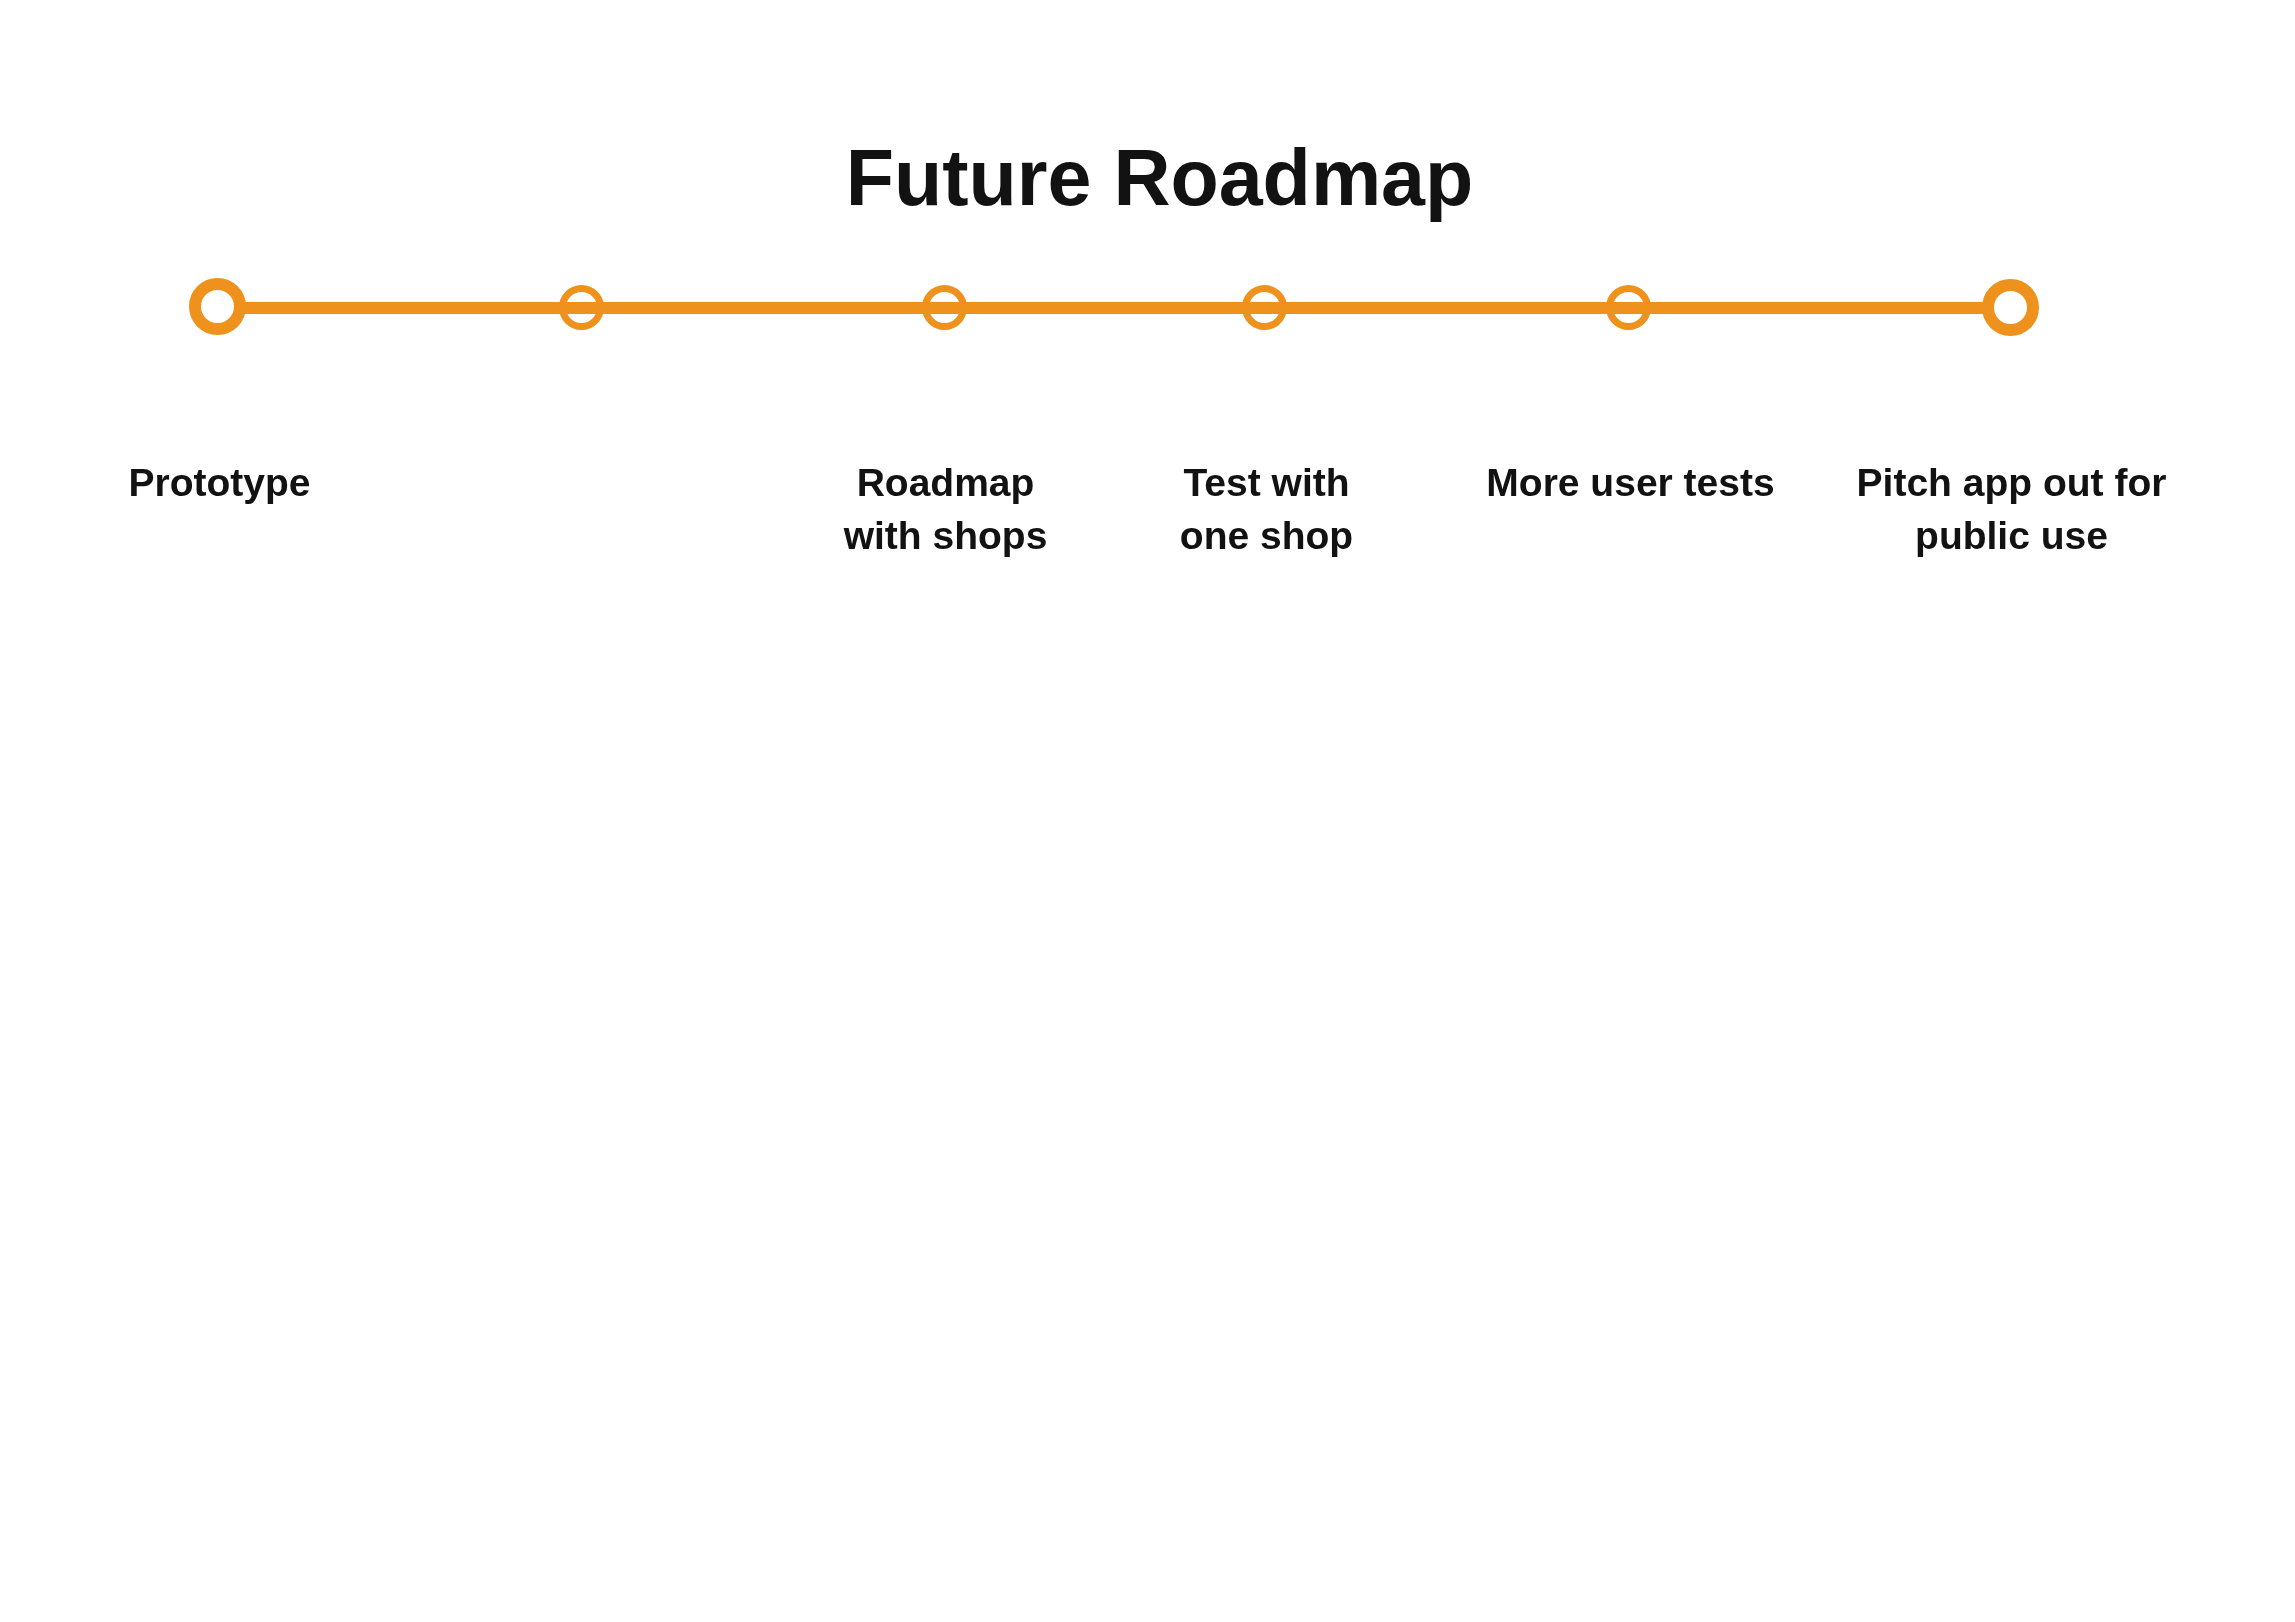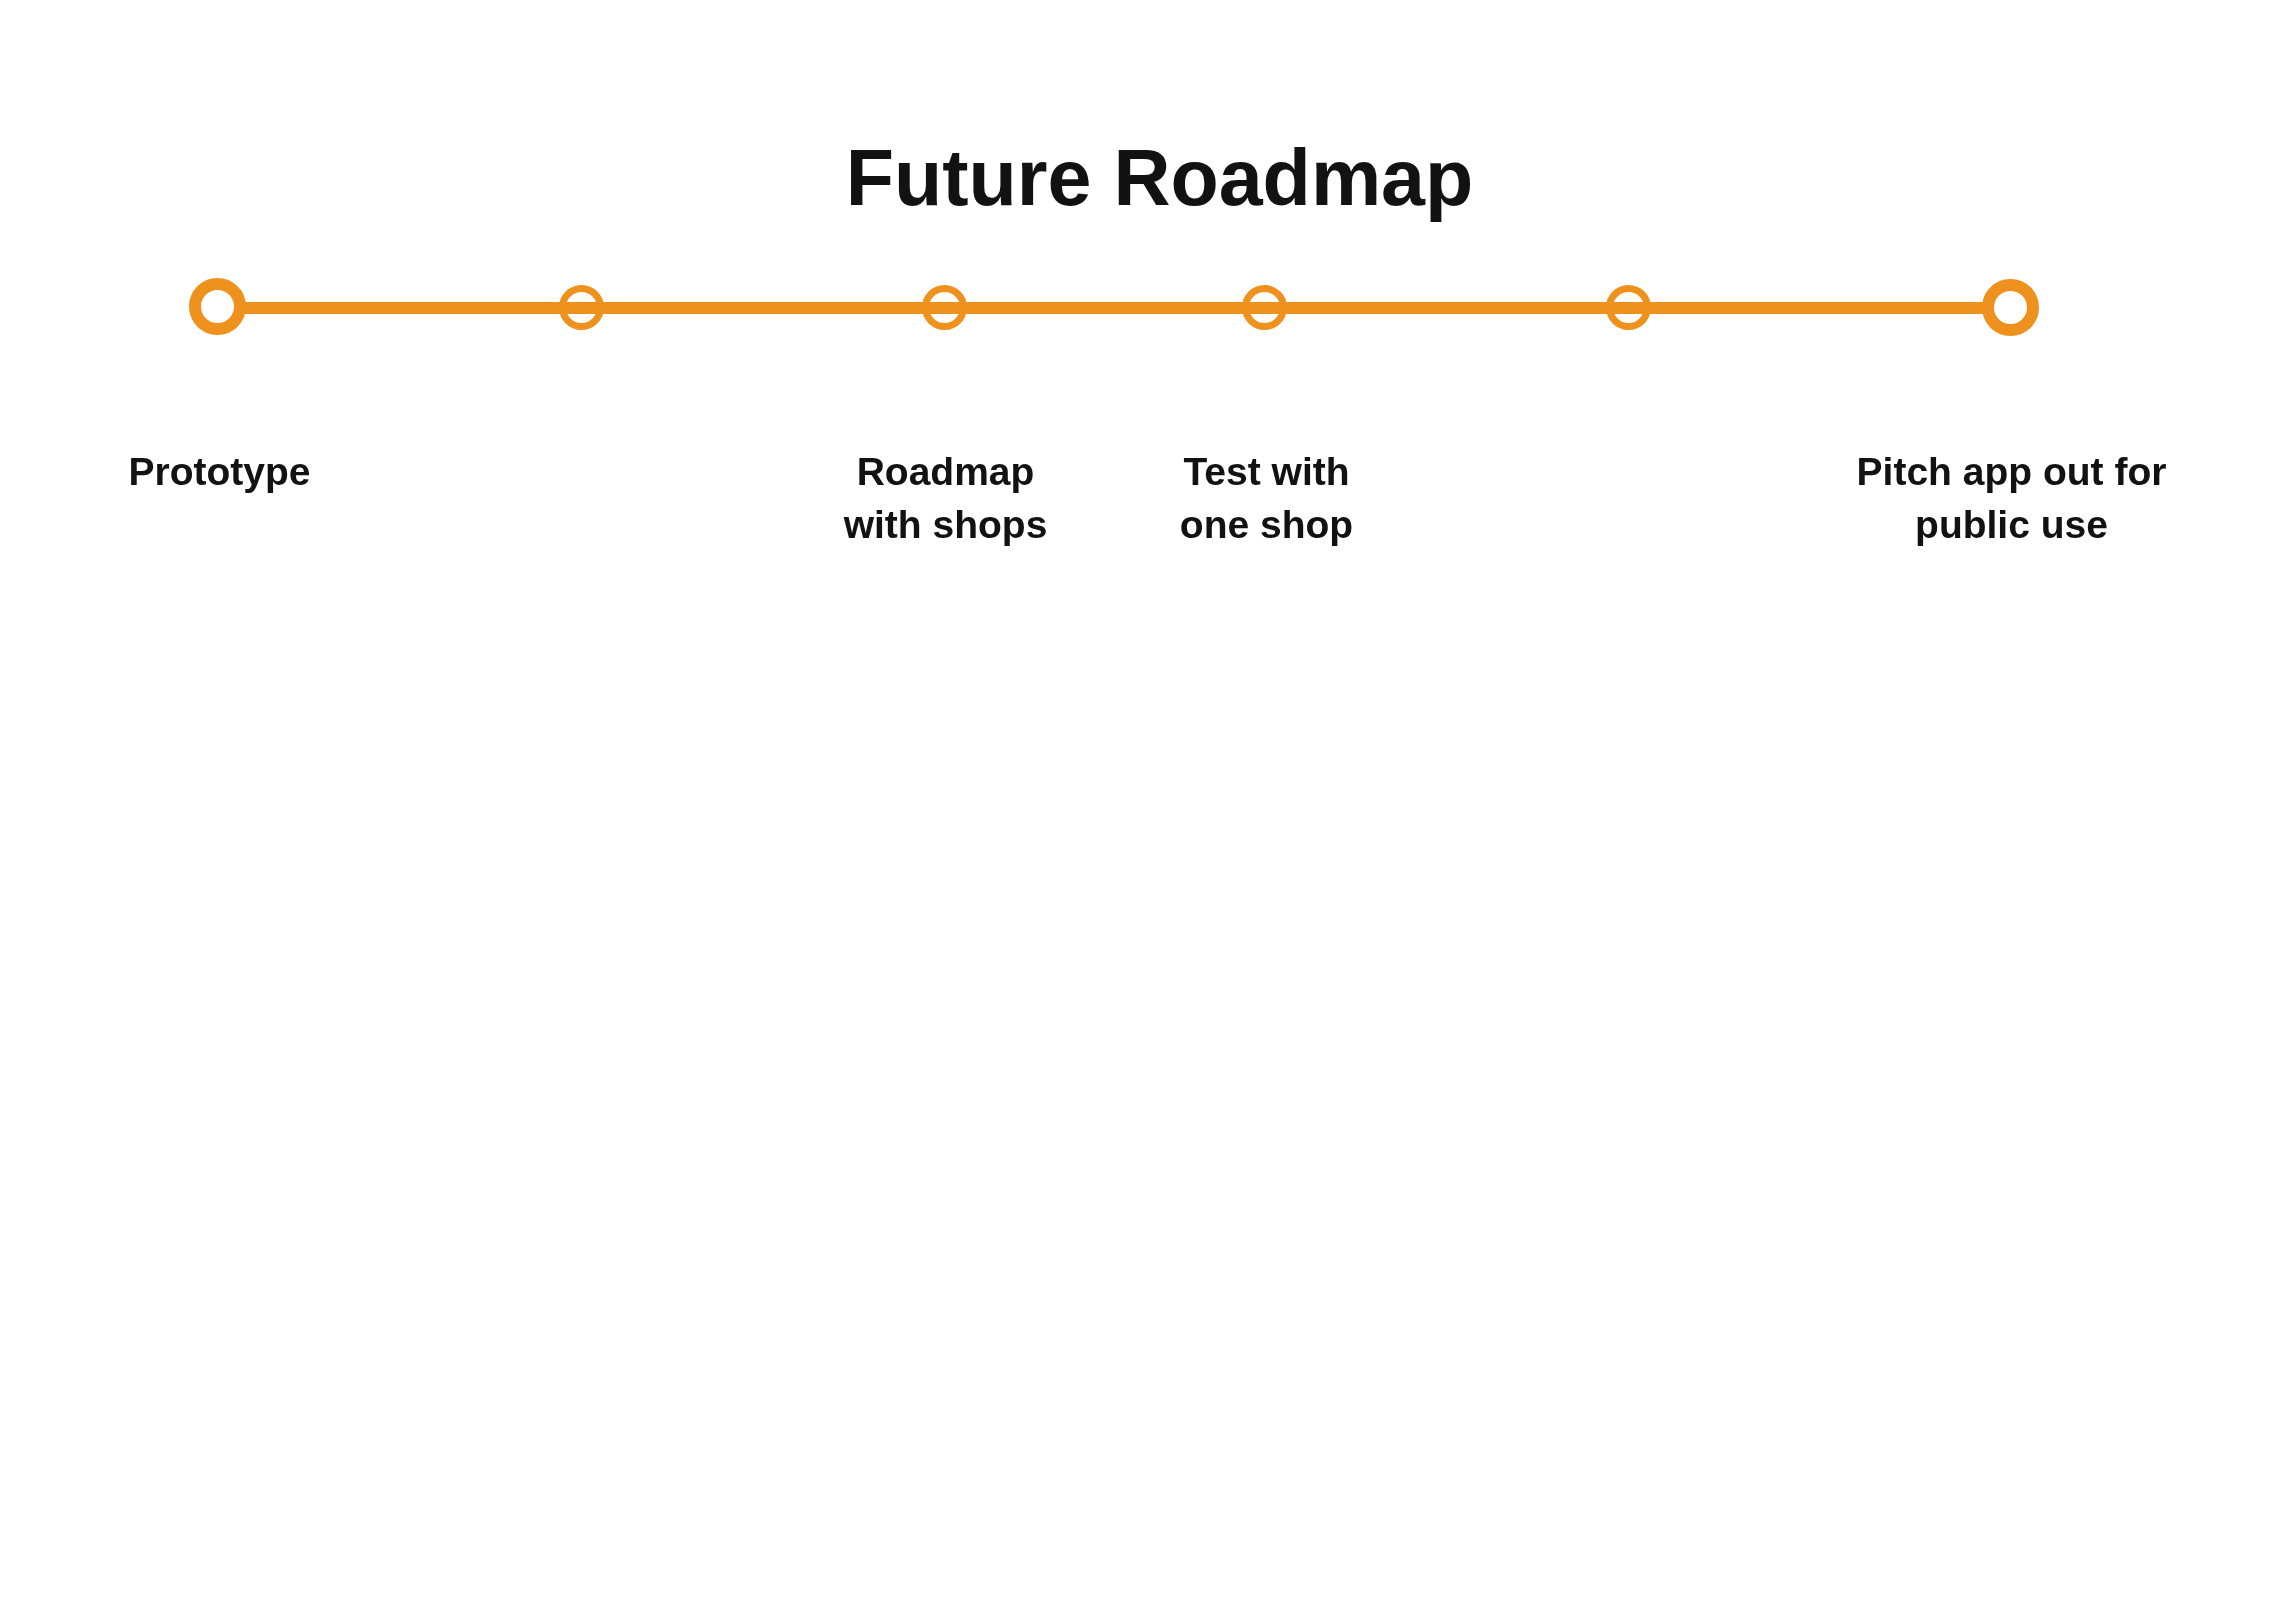--- a/index.html
+++ b/index.html
@@ -40,21 +40,21 @@
     position:absolute;
     border-radius:50%;
     background:var(--paper);
     border-style:solid;
     border-color:var(--accent);
   }
   .node.big{width:33px;height:33px;border-width:12.6px;z-index:3;}
   .node.small{width:31px;height:31px;border-width:7.8px;z-index:1;}
   .milestone-label{
     position:absolute;
-    top:445px;
+    top:456px;
     width:395px;
     margin-left:-197px;
     text-align:center;
     font-size:39px;
     font-weight:700;
     line-height:53px;
     color:var(--ink);
     white-space:pre-line;
   }
 </style>
@@ -75,18 +75,19 @@
     <div class="track"></div>
 
     <div class="node big" style="left:189px;top:278px;"></div>
     <div class="node big" style="left:1982px;top:279px;"></div>
 
     <div class="milestone-label" style="left:219px;">Prototype</div>
     <div class="milestone-label" style="left:945px;">Roadmap
 with shops</div>
     <div class="milestone-label" style="left:1266px;">Test with
 one shop</div>
+    <div class="milestone-label" style="left:1630px;">More user tests</div>
     <div class="milestone-label" style="left:2011px;">Pitch app out for
 public use</div>
 
   </section>
 </main>
 
 
 </body></html>

